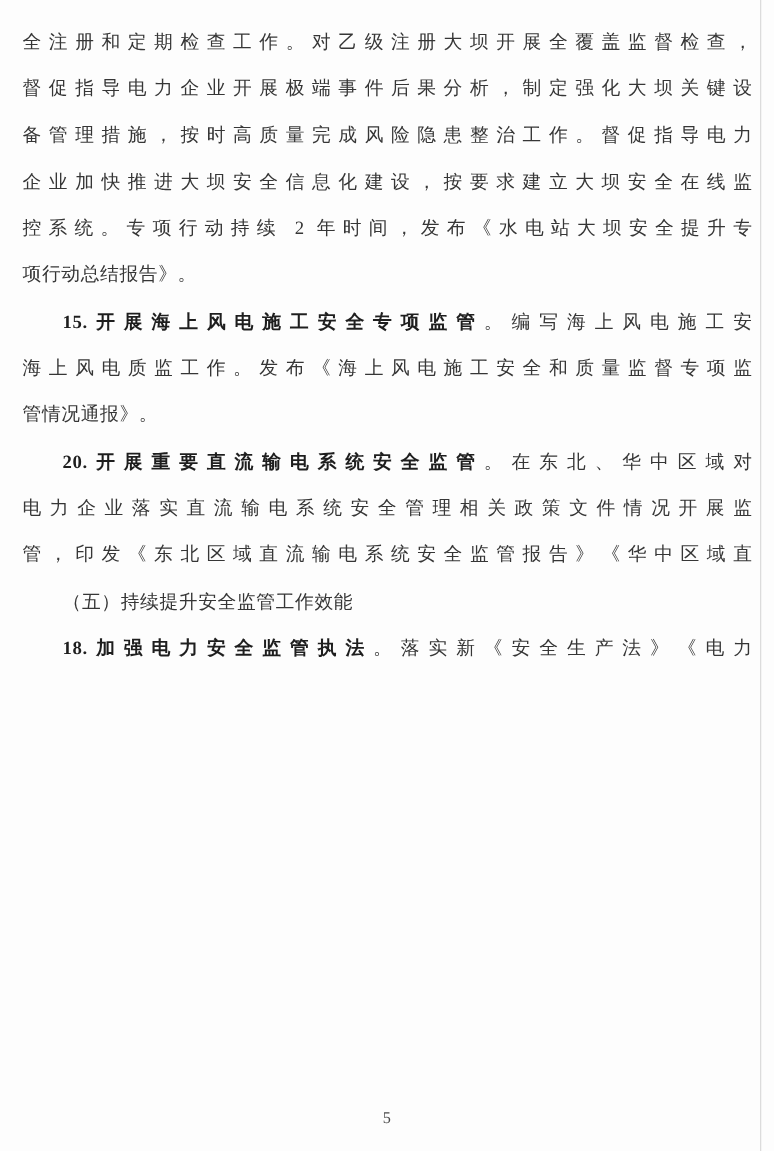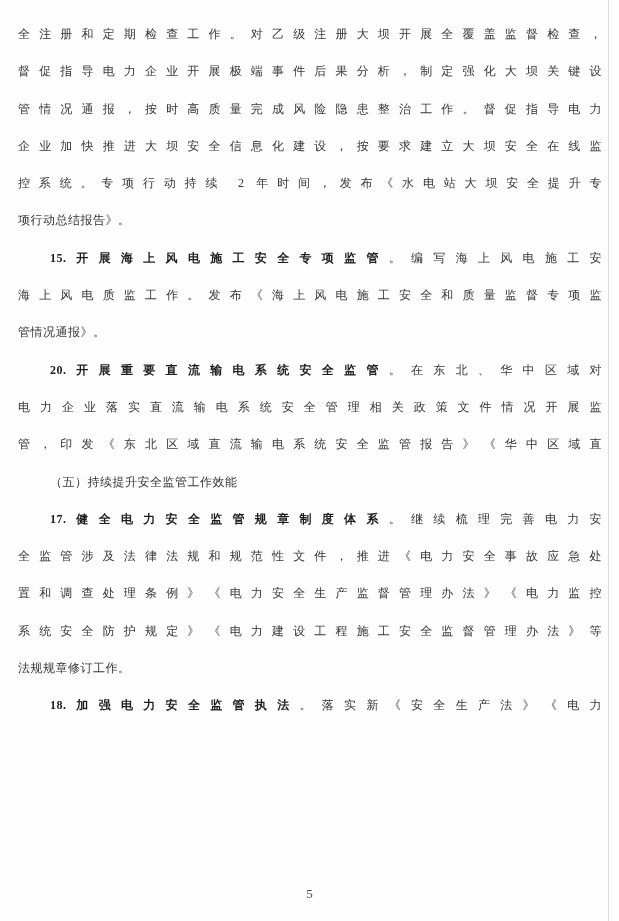--- a/index.html
+++ b/index.html
@@ -30,21 +30,21 @@
   .content {
     position: absolute;
     left: 18px;
     top: 16px;
     width: 584px;
   }
   .block {
     margin: 0;
   }
   .line {
-    font-size: 12px;
+    font-size: 15px;
     line-height: 37.3px;
     height: 37.3px;
     white-space: pre-wrap;
     word-break: break-all;
     text-align: left;
     letter-spacing: 0.5px;
   }
   .line.just {
     text-align: justify;
     text-align-last: justify;
@@ -68,44 +68,37 @@
   }
 </style>
 </head>
 <body>
 
 <div class="page">
   <div class="content">
       <div class="block">
         <div class="line just">全注册和定期检查工作。对乙级注册大坝开展全覆盖监督检查，</div>
         <div class="line just">督促指导电力企业开展极端事件后果分析，制定强化大坝关键设</div>
-        <div class="line just">管情况通报，按时高质量完成风险隐患整治工作。督促指导电力</div>
+        <div class="line just">备管理措施，按时高质量完成风险隐患整治工作。督促指导电力</div>
         <div class="line just">企业加快推进大坝安全信息化建设，按要求建立大坝安全在线监</div>
         <div class="line just">控系统。专项行动持续 2 年时间，发布《水电站大坝安全提升专</div>
         <div class="line">项行动总结报告》。</div>
       </div>
       <div class="block">
         <div class="line just indent"><span class="lead">15.开展海上风电施工安全专项监管</span>。编写海上风电施工安</div>
         <div class="line just">海上风电质监工作。发布《海上风电施工安全和质量监督专项监</div>
         <div class="line">管情况通报》。</div>
       </div>
       <div class="block">
         <div class="line just indent"><span class="lead">20.开展重要直流输电系统安全监管</span>。在东北、华中区域对</div>
         <div class="line just">电力企业落实直流输电系统安全管理相关政策文件情况开展监</div>
         <div class="line just">管，印发《东北区域直流输电系统安全监管报告》《华中区域直</div>
       </div>
       <div class="block">
         <div class="line indent">（五）持续提升安全监管工作效能</div>
       </div>
       <div class="block">
-        <div class="line just indent"><span class="lead">17.健全电力安全监管规章制度体系</span>。继续梳理完善电力安</div>
-        <div class="line just">全监管涉及法律法规和规范性文件，推进《电力安全事故应急处</div>
-        <div class="line just">置和调查处理条例》《电力安全生产监督管理办法》《电力监控</div>
-        <div class="line just">系统安全防护规定》《电力建设工程施工安全监督管理办法》等</div>
-        <div class="line">法规规章修订工作。</div>
-      </div>
-      <div class="block">
         <div class="line just indent"><span class="lead">18.加强电力安全监管执法</span>。落实新《安全生产法》《电力</div>
       </div>
     </div>
   <div class="scan-artifact"></div>
   <div class="page-number">5</div>
 </div>
 
 </body></html>

